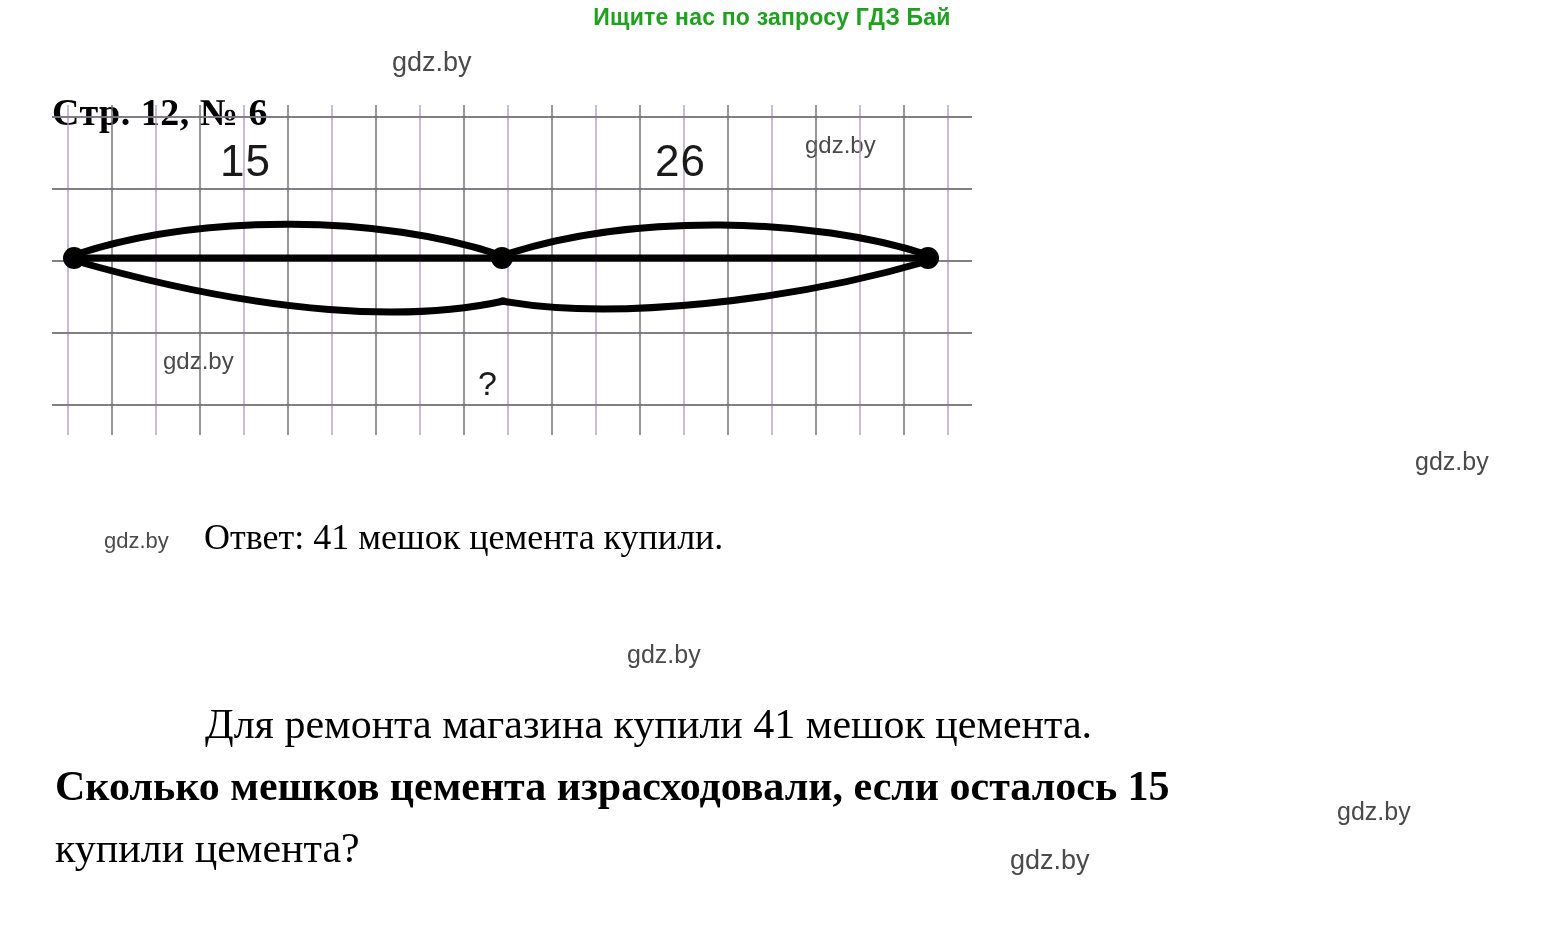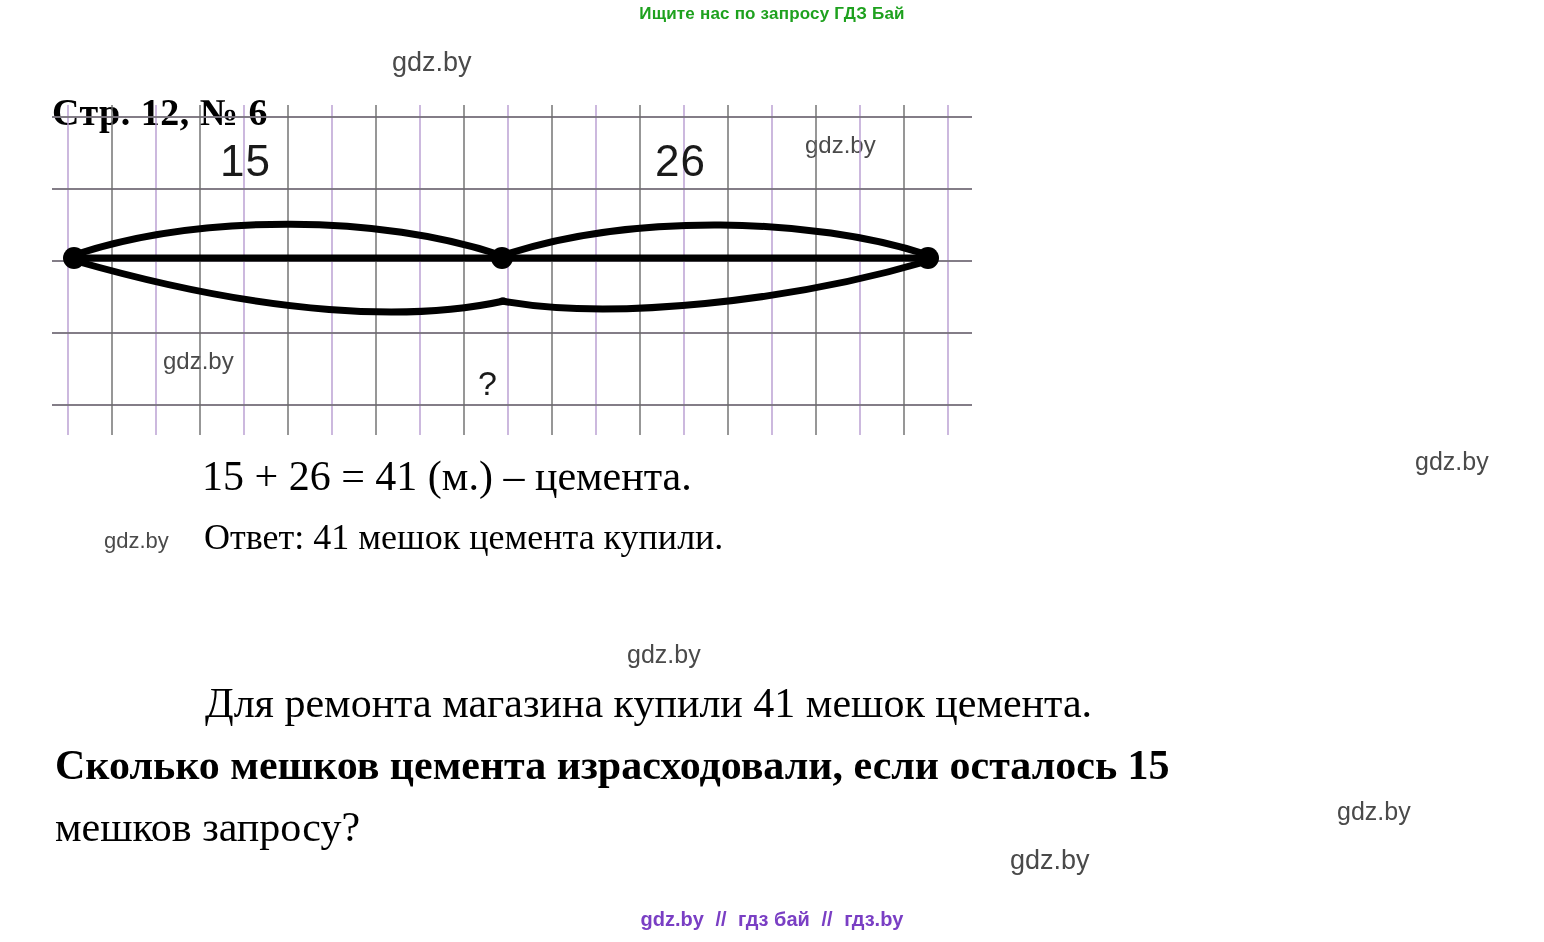--- a/index.html
+++ b/index.html
@@ -22,21 +22,21 @@
   
   .top-banner {
     position: absolute;
     top: 4px;
     left: 0;
     width: 100%;
     text-align: center;
     color: #1ea11e;
     font-family: "Liberation Sans", sans-serif;
     font-weight: bold;
-    font-size: 17px;
+    font-size: 23px;
     letter-spacing: 0.2px;
   }
 
   
   .heading {
     position: absolute;
     top: 42px;
     left: 52px;
     font-family: "Liberation Serif", serif;
     font-weight: bold;
@@ -129,21 +129,21 @@
   .problem {
     position: absolute;
     top: 672px;
     left: 55px;
     width: 1420px;
     font-size: 42px;
     line-height: 62px;
     color: #000;
     font-family: "Liberation Serif", serif;
   }
-  .problem .l1 { display: block; text-indent: 150px; }
+  .problem .l1 { display: block; text-indent: 150px; margin-top: 21px; }
   .problem .l2 { display: block; font-weight: bold; }
   .problem .l3 { display: block; }
 </style>
 </head>
 <body>
 
 <div class="page">
 
   <div class="top-banner">Ищите нас по запросу ГДЗ Бай</div>
 
@@ -208,30 +208,22 @@
       <circle cx="22" cy="153" r="11" fill="#000"></circle>
       <circle cx="450" cy="153" r="11" fill="#000"></circle>
       <circle cx="876" cy="153" r="11" fill="#000"></circle>
     </svg>
   </div>
 
   <div class="num-label num-15">15</div>
   <div class="num-label num-26">26</div>
   <div class="qmark">?</div>
 
-  <div class="eq-line">15 + 26 = 41 (м.) – цемента.</div>
   <div class="answer-line">Ответ: 41 мешок цемента купили.</div>
 
   <div class="problem">
     <span class="l1">Для ремонта магазина купили 41 мешок цемента.</span>
     <span class="l2">Сколько мешков цемента израсходовали, если осталось 15</span>
-    <span class="l3">мешков запросу?</span>
+    <span class="l3">купили цемента?</span>
   </div>
 
-  <div class="bottom-links">
-    <span>gdz.by</span>
-    <span class="sep">//</span>
-    <span>гдз бай</span>
-    <span class="sep">//</span>
-    <span>гдз.by</span>
-  </div>
 
 </div>
 
 </body></html>

